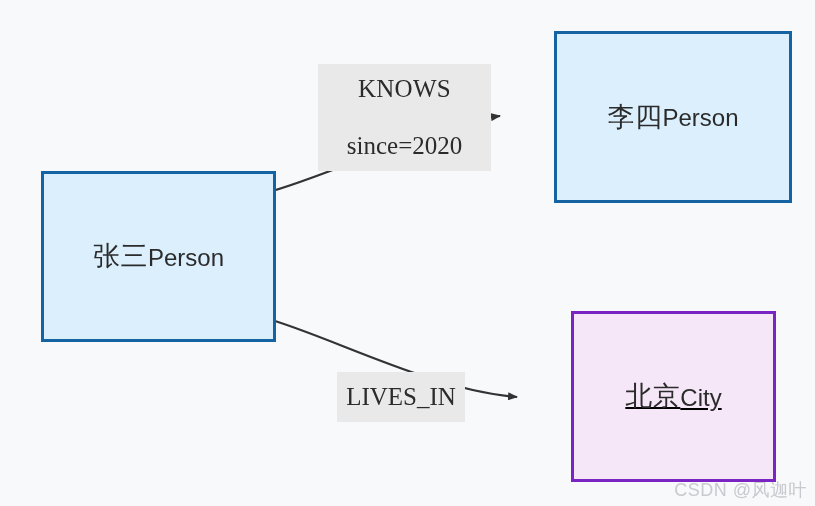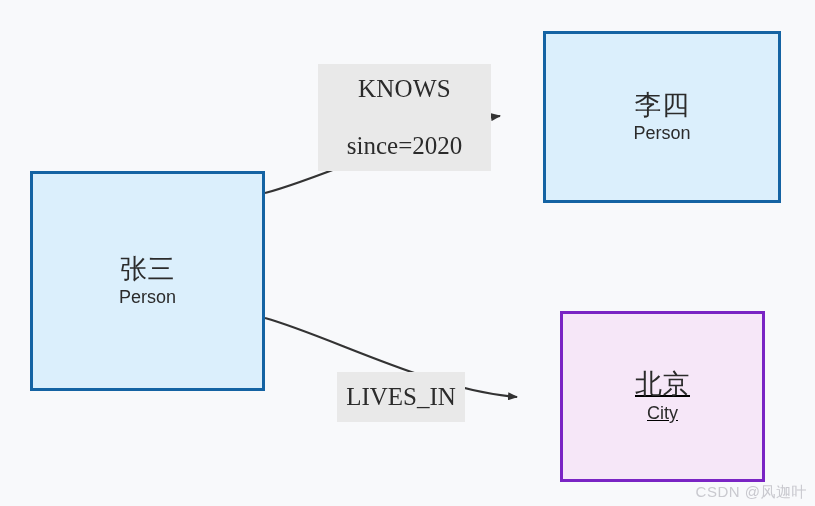--- a/index.html
+++ b/index.html
@@ -24,47 +24,47 @@
     position: absolute;
     left: 0; top: 0;
     width: 815px;
     height: 506px;
     pointer-events: none;
   }
   .node {
     position: absolute;
     box-sizing: border-box;
     display: flex;
-    flex-direction: column;
     align-items: center;
     justify-content: center;
     line-height: 1.22;
+    margin-left: 11px;
   }
   .node .node-title {
     font-size: 27px;
     color: #2b2b2b;
     letter-spacing: 0.5px;
   }
   .node .node-label {
-    font-size: 18px;
+    font-size: 24px;
     color: #2b2b2b;
     margin-top: 2px;
   }
   .node-person {
     background: #dbeffc;
     border: 3px solid #1463a3;
   }
   .node-city {
     background: #f6e7f8;
     border: 3px solid #7a24c4;
     text-decoration: underline;
   }
   #node-zhangsan {
     left: 30px; top: 171px;
-    width: 235px; height: 220px;
+    width: 235px; height: 171px;
   }
   #node-lisi {
     left: 543px; top: 31px;
     width: 238px; height: 172px;
   }
   #node-beijing {
     left: 560px; top: 311px;
     width: 205px; height: 171px;
   }
   .edge-label {
@@ -88,21 +88,21 @@
   #label-knows .rel-prop { letter-spacing: 0px; margin-top: 20px; }
   #label-lives-in {
     left: 337px; top: 372px;
     width: 128px; height: 50px;
     font-size: 25px;
   }
   #watermark {
     position: absolute;
     right: 8px;
     bottom: 4px;
-    font-size: 15px;
+    font-size: 18px;
     color: #c9c9cf;
     letter-spacing: 0.5px;
     user-select: none;
   }
 </style>
 </head>
 <body>
 
 <div id="graph-canvas">
 

